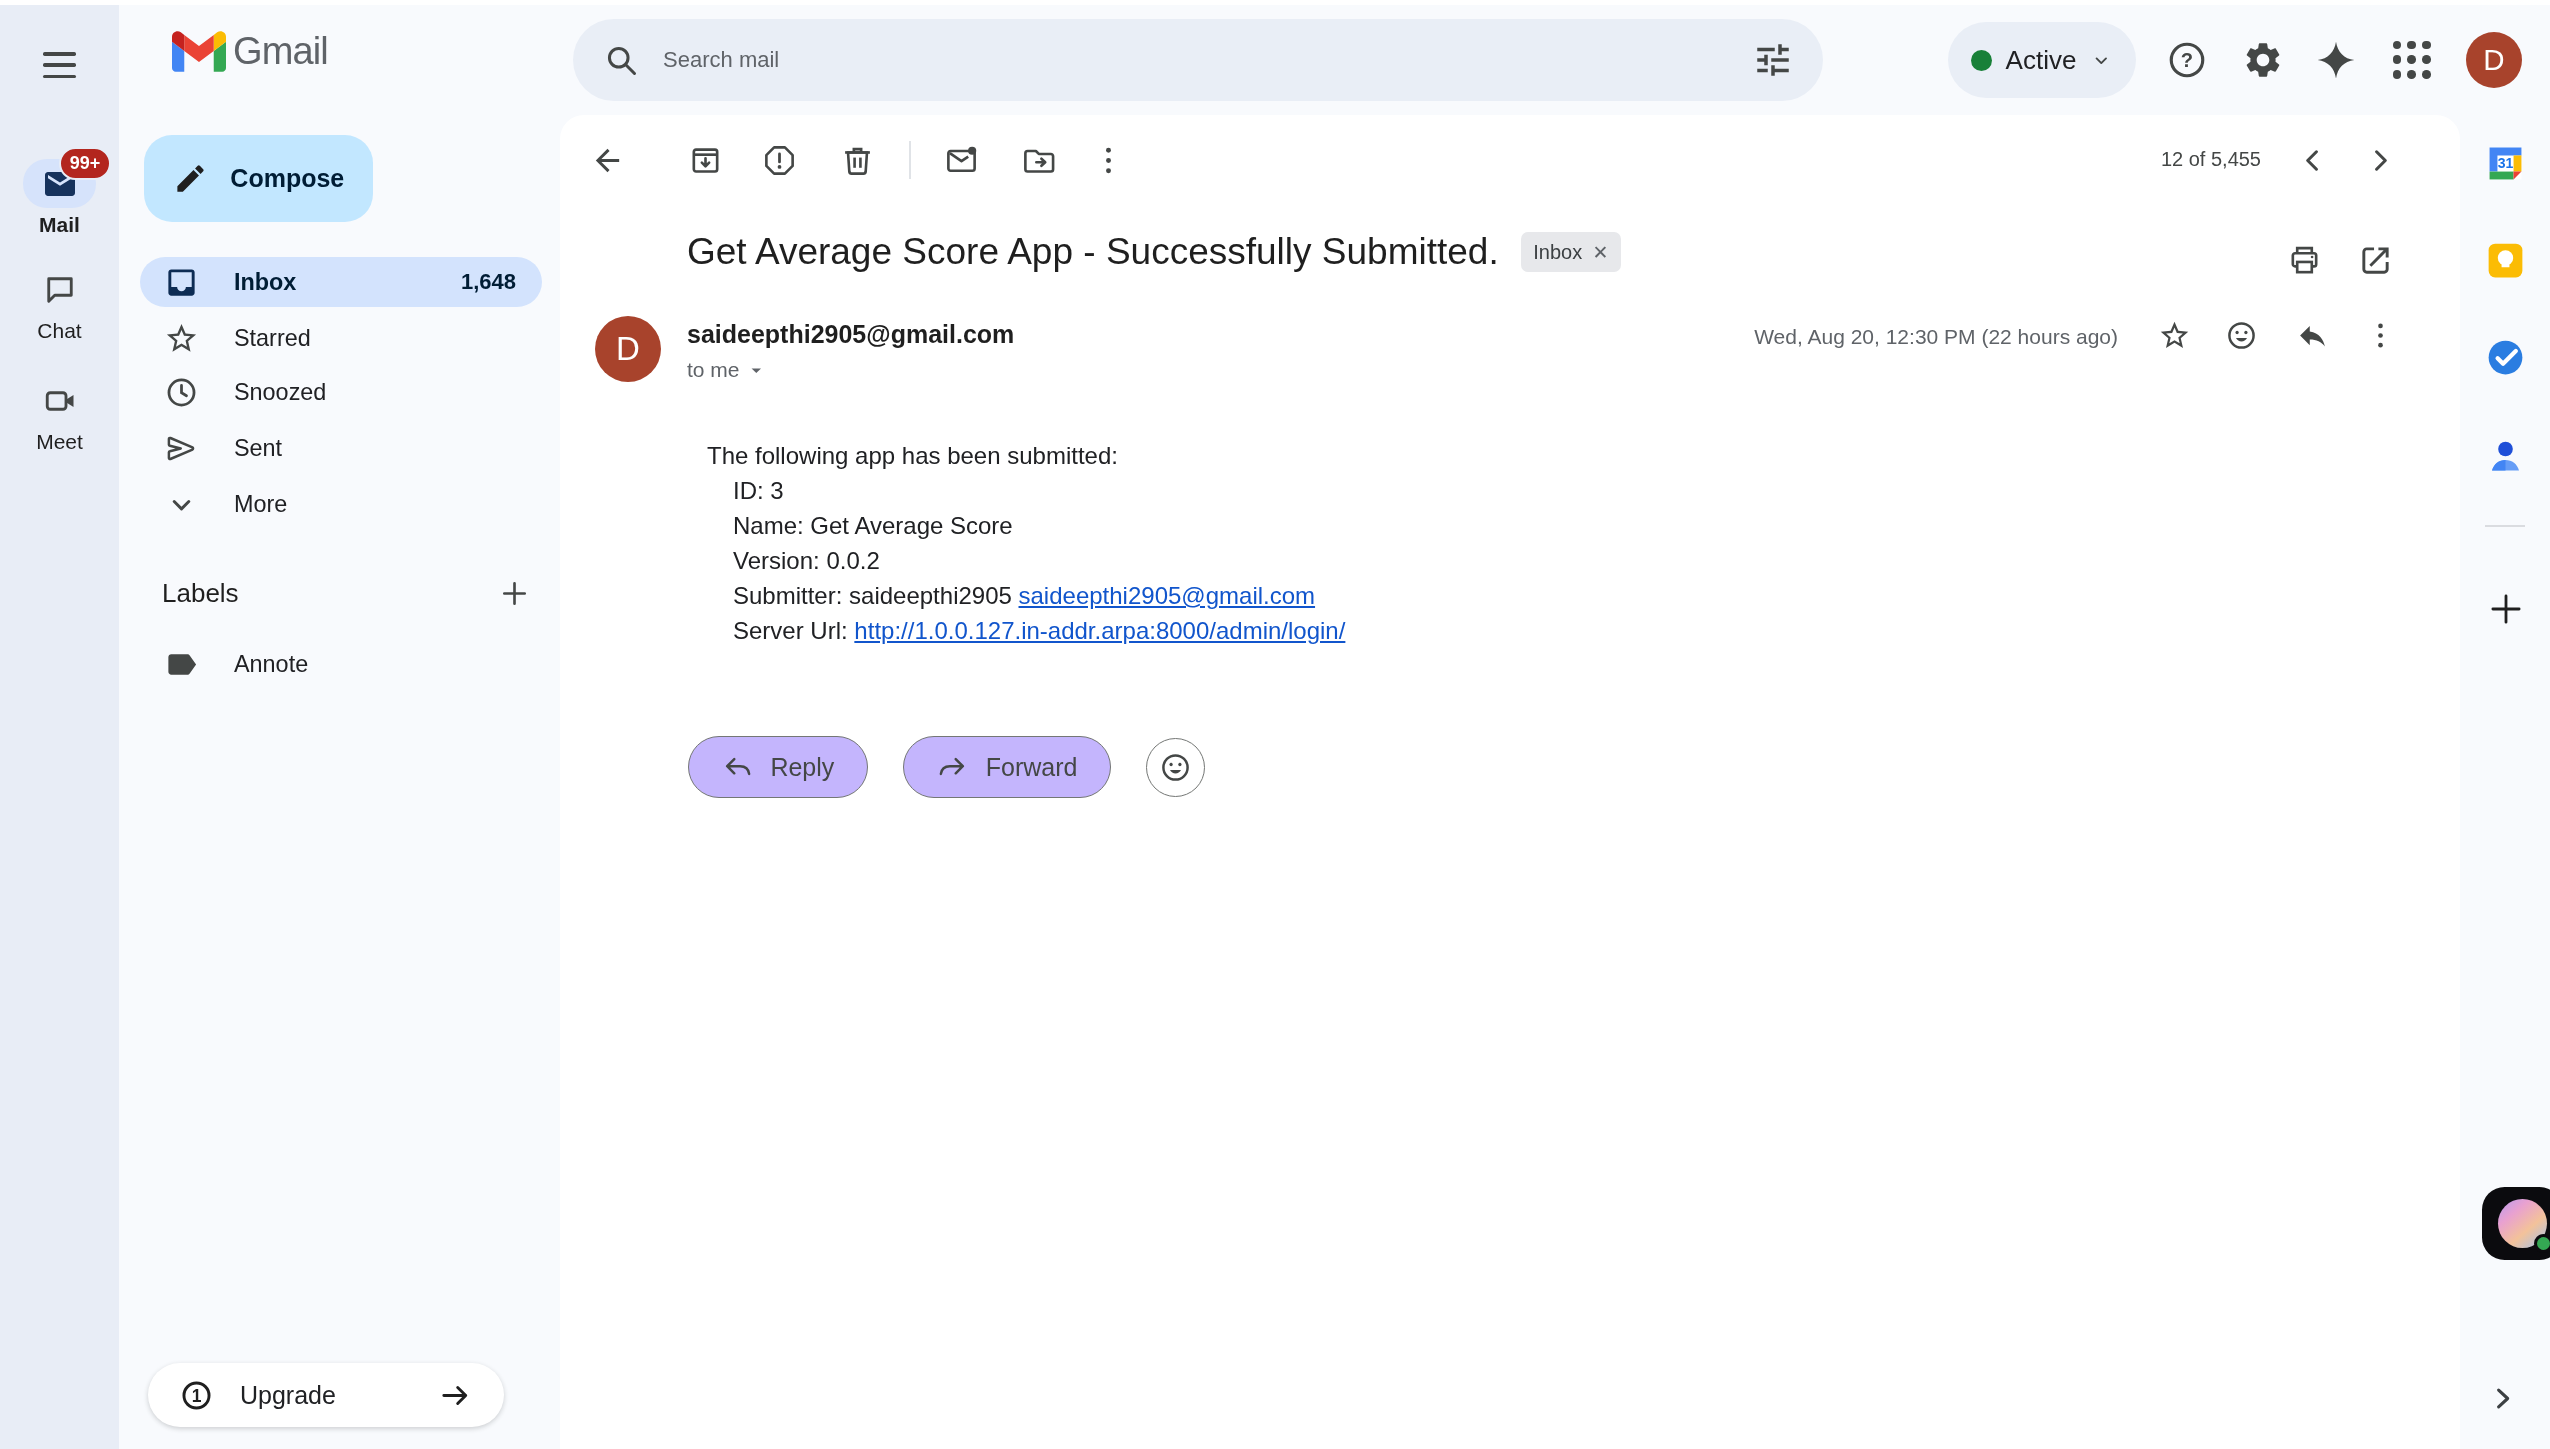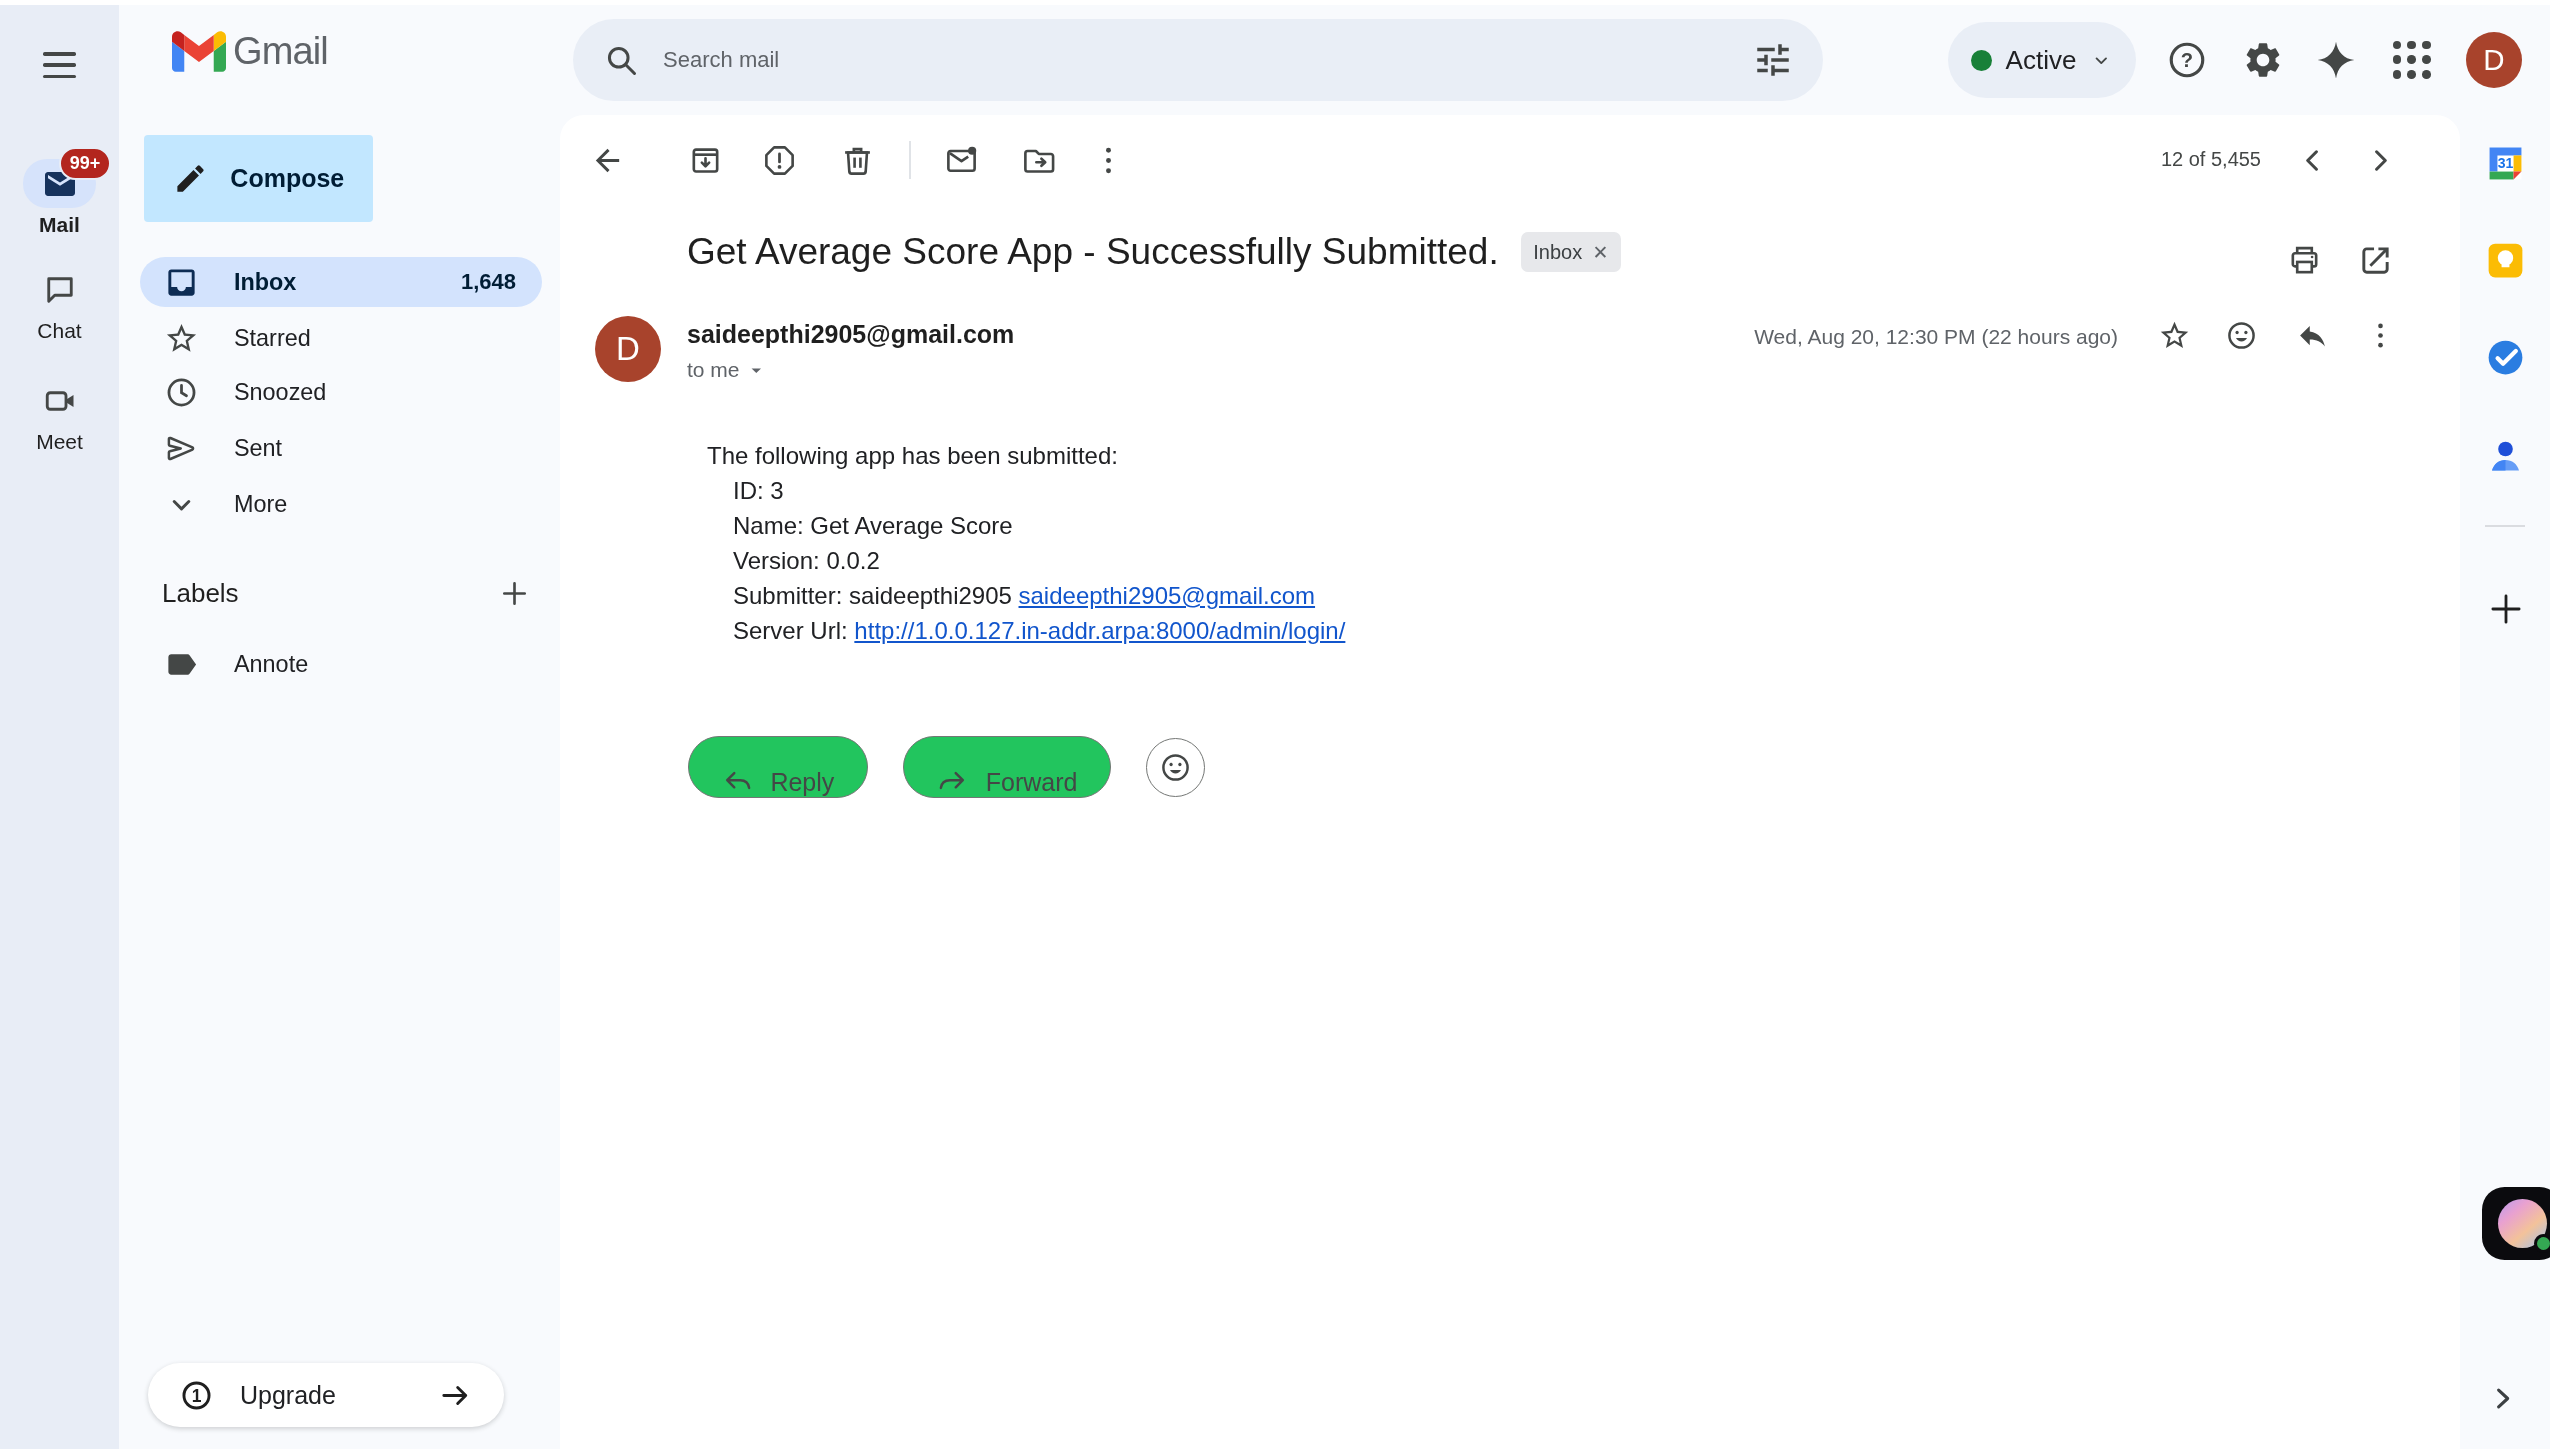--- a/index.html
+++ b/index.html
@@ -43,21 +43,21 @@
   .status-label{font-size:26px;color:#202124;}
   .chip-caret{width:22.6px;height:22.6px;color:#444746;}
   .tb-icon{position:absolute;top:39px;width:42px;height:42px;color:#444746;cursor:pointer;}
   .grid-dots{display:grid;grid-template-columns:repeat(3,8.7px);grid-template-rows:repeat(3,8.7px);
     gap:6px;padding:1.7px;}
   .grid-dots i{width:8.7px;height:8.7px;border-radius:50%;background:#444746;}
   .avatar-top{position:absolute;left:2466px;top:32px;width:56px;height:56px;border-radius:50%;
     background:#a8432c;color:#fff;font-size:29.5px;display:flex;align-items:center;justify-content:center;cursor:pointer;}
 
   
-  .compose-btn{position:absolute;left:144px;top:135px;width:229px;height:87px;border-radius:4px;
+  .compose-btn{position:absolute;left:144px;top:135px;width:229px;height:87px;border-radius:28px;
     background:#c2e7ff;display:flex;align-items:center;justify-content:center;gap:22.6px;
     font-size:25px;font-weight:700;color:#001d35;cursor:pointer;}
   .compose-btn svg{width:35px;height:35px;color:#1f1f1f;}
   .nav-row{position:absolute;left:140px;width:402px;height:50px;border-radius:25px;display:flex;
     align-items:center;padding:0 26px 0 24px;font-size:23.4px;color:#202124;cursor:pointer;}
   .nav-row .nav-icon{width:35px;height:35px;color:#444746;margin-right:35px;flex:0 0 auto;}
   .nav-row.active{background:#d3e3fd;color:#001d35;font-weight:700;}
   .nav-row.active .nav-icon{color:#0d2c54;}
   .nav-count{margin-left:auto;font-size:22px;font-weight:700;color:#001d35;}
   .labels-header{position:absolute;left:162px;top:576px;width:370px;display:flex;align-items:center;
@@ -89,22 +89,22 @@
     color:#5f6368;cursor:pointer;}
   .to-me svg{width:22.6px;height:22.6px;color:#5f6368;}
   .date-text{position:absolute;left:1041px;top:210px;width:517px;text-align:right;font-size:21px;color:#5f6368;}
   .micon{position:absolute;top:196px;width:49px;height:49px;display:flex;align-items:center;
     justify-content:center;color:#444746;cursor:pointer;}
   .micon svg{width:33px;height:33px;}
   .body-block{position:absolute;left:127px;top:323px;font-size:24px;color:#202124;line-height:35px;margin-left:20px;}
   .body-block .indent{margin-left:26px;}
   .body-block a{color:#1155cc;text-decoration:underline;cursor:pointer;}
   .actions-row{position:absolute;left:128px;top:621px;display:flex;align-items:center;gap:35px;}
-  .action-btn{height:62px;padding:0 33px;background:#22c55e;border:1.7px solid #747775;border-radius:31px;
-    display:flex;align-items:flex-end;gap:17.4px;font-size:25px;color:#444746;cursor:pointer;}
+  .action-btn{height:62px;padding:0 33px;background:#c4b5fd;border:1.7px solid #747775;border-radius:31px;
+    display:flex;align-items:center;gap:17.4px;font-size:25px;color:#444746;cursor:pointer;}
   .action-btn svg{width:31px;height:31px;}
   .emoji-round{width:59px;height:59px;border:1.7px solid #747775;border-radius:50%;display:flex;
     align-items:center;justify-content:center;color:#444746;cursor:pointer;}
   .emoji-round svg{width:33px;height:33px;}
 
   
   .rr-icon{position:absolute;left:2483px;width:45px;height:45px;cursor:pointer;}
   .rr-divider{position:absolute;left:2485px;top:525px;width:40px;height:1.7px;background:#dadce0;}
   .rr-plus{position:absolute;left:2485px;top:588px;width:42px;height:42px;color:#1f1f1f;cursor:pointer;}
   .assistant{position:absolute;left:2482px;top:1187px;width:80px;height:73px;border-radius:22.6px;

